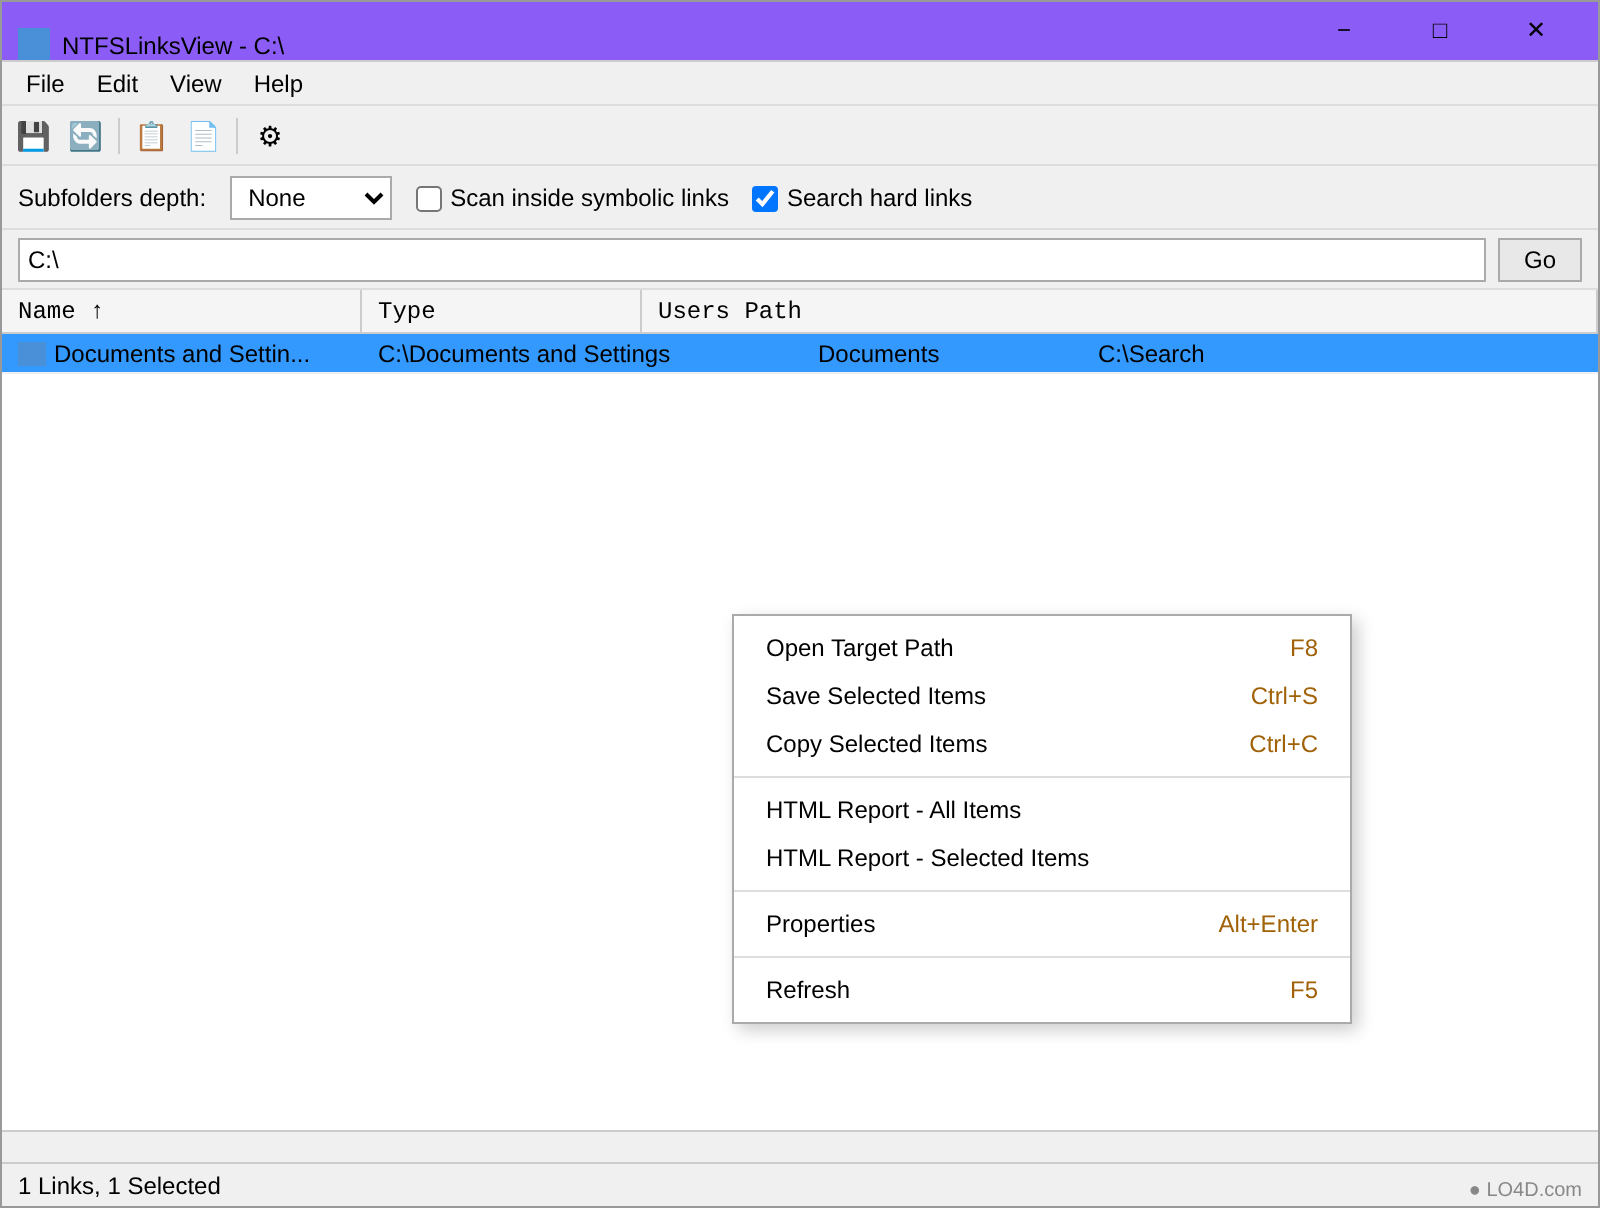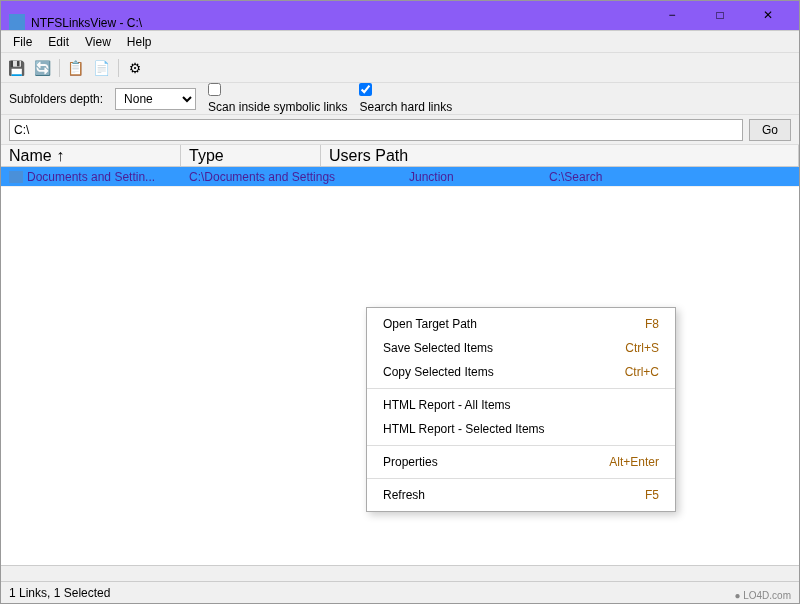--- a/index.html
+++ b/index.html
@@ -108,25 +108,24 @@
     .depth-select {
       height: 22px;
       font-size: 12px;
       border: 1px solid #aaa;
       background: white;
       padding: 0 4px;
       min-width: 80px;
     }
     .checkbox-label {
       display: flex;
-      align-items: flex-start;
+      align-items: flex-end;
       gap: 4px;
       font-size: 12px;
       cursor: pointer;
-      flex-direction: column;
     }
     .checkbox-label input[type=checkbox] {
       width: 13px;
       height: 13px;
     }
 
     
     .path-bar {
       background: #f0f0f0;
       height: 30px;
@@ -154,40 +153,41 @@
     }
     .table-header {
       display: flex;
       background: #f5f5f5;
       border-bottom: 1px solid #ccc;
       height: 22px;
     }
     .th {
       padding: 2px 8px;
       border-right: 1px solid #ccc;
-      font-size: 16px;
+      font-size: 12px;
       font-weight: normal;
       display: flex;
       align-items: center;
       user-select: none;
       cursor: pointer;
+      font-family: Liberation Mono, monospace;
     }
     .col-name { width: 180px; }
     .col-fullpath { width: 220px; }
     .col-type { width: 140px; align-items: center; }
     .col-target { flex: 1; }
 
     .table-row {
       display: flex;
       height: 20px;
       border-bottom: 1px solid #f0f0f0;
     }
     .table-row.selected {
       background: #3399ff;
-      color: #4c1d95;
+      color: #000000;
     }
     .td {
       padding: 2px 8px;
       font-size: 12px;
       white-space: nowrap;
       overflow: hidden;
       text-overflow: ellipsis;
       display: flex;
       align-items: center;
     }
@@ -349,21 +349,21 @@
       </div>
     </div>
 
     <div class="table-content">
       <div class="table-row selected">
         <div class="td col-name">
           <span class="folder-icon"></span>
           <span>Documents and Settin...</span>
         </div>
         <div class="td col-fullpath">C:\Documents and Settings</div>
-        <div class="td col-type">Junction</div>
+        <div class="td col-type">Documents</div>
         <div class="td col-target">C:\Search</div>
       </div>
     </div>
 
     <div class="context-menu">
       <div class="ctx-item">
         <span>Open Target Path</span>
         <span class="ctx-shortcut">F8</span>
       </div>
       <div class="ctx-item">

